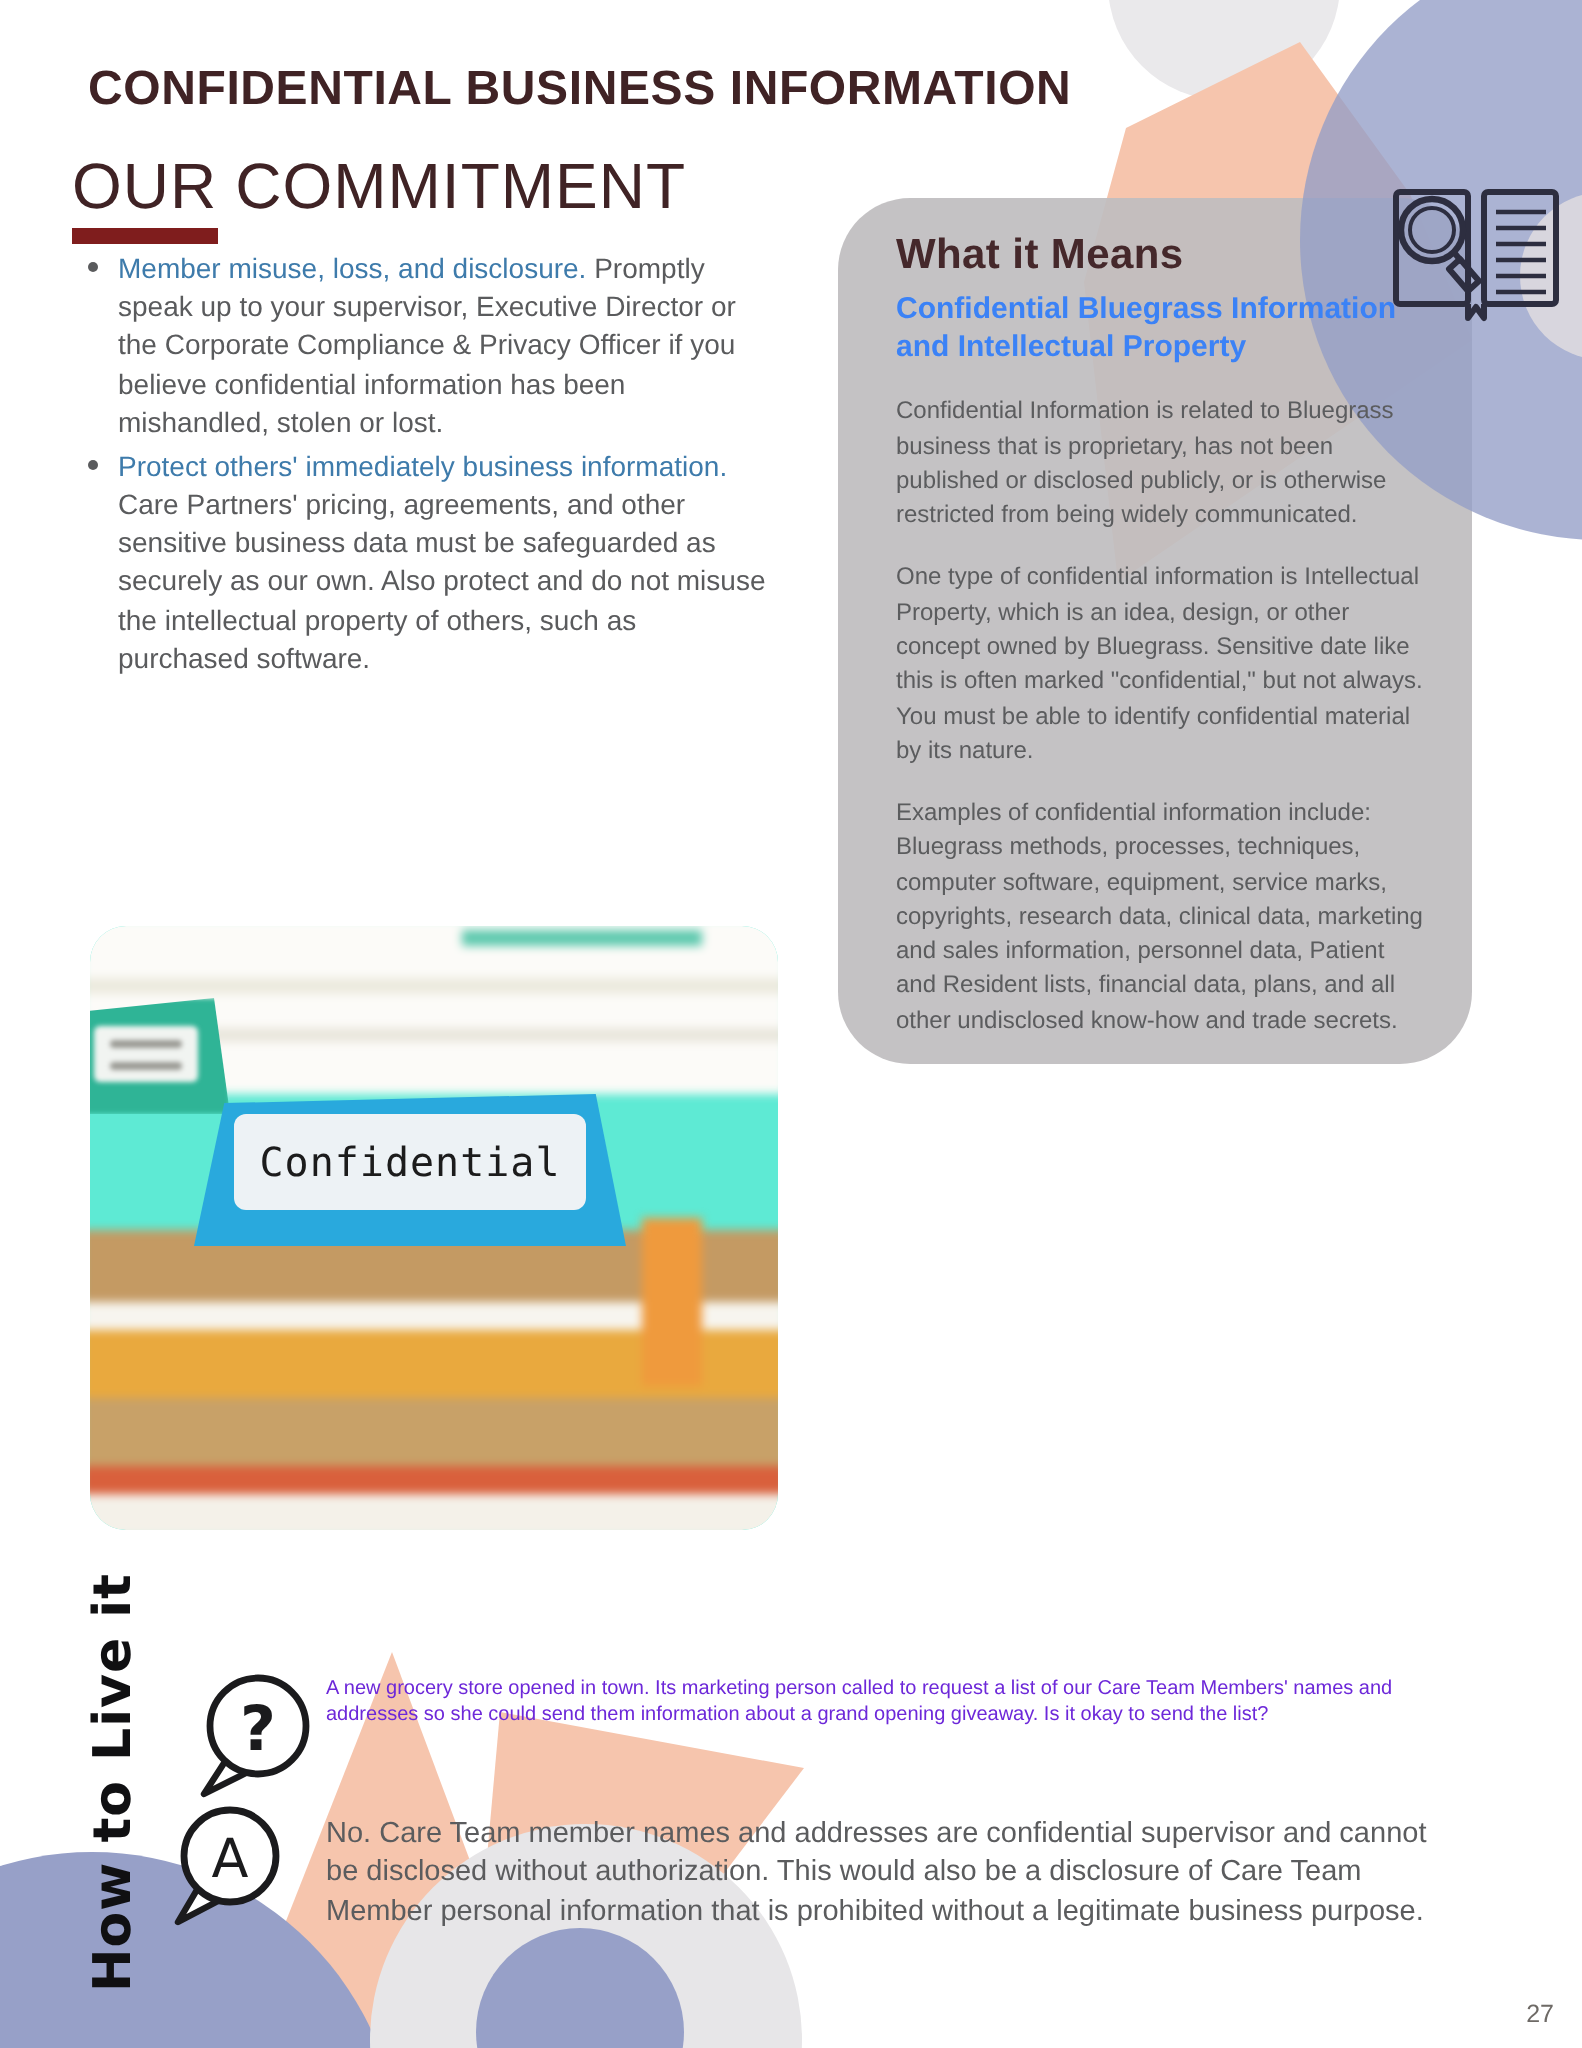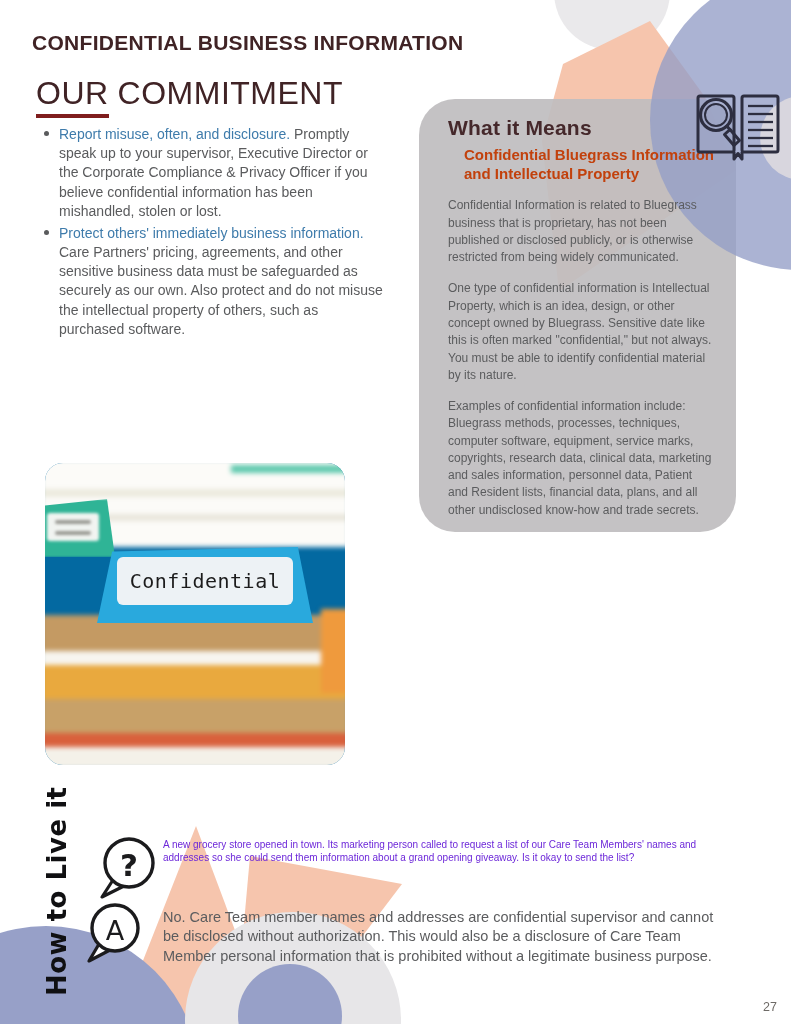--- a/index.html
+++ b/index.html
@@ -21,40 +21,40 @@
   }
   .circle-bump{
     position:absolute;left:760px;top:96px;width:84px;height:84px;border-radius:50%;
     background:#d8d6de;z-index:2;
   }
   .panel-content{
     position:absolute;left:419px;top:99px;width:317px;box-sizing:border-box;
     padding:17px 24px 0 29px;z-index:3;
   }
   .panel-heading{font-size:21px;font-weight:700;color:#45282b;letter-spacing:.2px;margin:0;}
-  .panel-subheading{font-size:15px;font-weight:700;color:#c2410c;line-height:1.28;margin:5px 0 0 16px;width:268px;}
+  .panel-subheading{font-size:15px;font-weight:700;color:#3b82f6;line-height:1.28;margin:5px 0 0 0;width:268px;}
   .panel-p{font-size:12px;line-height:1.44;color:#5b5c5e;margin:14px 0 0 0;}
   .book-icon{position:absolute;left:693px;top:91px;z-index:4;}
   
-  .eyebrow{position:absolute;left:32px;top:31px;font-size:21px;font-weight:700;
+  .eyebrow{position:absolute;left:44px;top:31px;font-size:24px;font-weight:700;
     letter-spacing:.3px;color:#402325;z-index:3;}
   .main-title{position:absolute;left:36px;top:54px;font-size:32px;font-weight:400;
     letter-spacing:.5px;color:#402325;z-index:3;}
-  .main-title .u{display:inline-block;border-bottom:4px solid #7f1d1d;padding-bottom:2px;margin-right:9px;}
+  .main-title .u{display:inline-block;border-bottom:8px solid #7f1d1d;padding-bottom:2px;margin-right:9px;}
   
   .bullets{position:absolute;left:38px;top:125px;width:346px;z-index:3;
     list-style:none;margin:0;padding:0;}
   .bullets li{position:relative;padding-left:21px;font-size:14px;line-height:1.37;
     color:#5a5b5d;margin-bottom:3px;}
   .bullets li .dot{position:absolute;left:6px;top:6px;width:5px;height:5px;border-radius:50%;
     background:#5a5b5d;}
   .lead{color:#3e7bab;}
   
-  .photo{position:absolute;left:45px;top:463px;width:300px;height:302px;border-radius:18px;
-    overflow:hidden;z-index:3;background:#0369a1;}
+  .photo{position:absolute;left:45px;top:463px;width:344px;height:302px;border-radius:18px;
+    overflow:hidden;z-index:3;background:#5eead4;}
   .photo .blurwrap{position:absolute;inset:-4px;filter:blur(2.5px);}
   .photo .band{position:absolute;left:0;width:100%;}
   .tab-blue{position:absolute;left:52px;top:84px;width:216px;height:76px;background:#29a9dd;
     clip-path:polygon(0 100%,7% 6%,93% 0,100% 100%);z-index:2;}
   .tab-blue-label{position:absolute;left:72px;top:94px;width:176px;height:48px;background:#edf2f5;
     border-radius:6px;display:flex;align-items:center;justify-content:center;z-index:3;
     font-family:"DejaVu Sans Mono", monospace;font-size:20px;letter-spacing:.5px;color:#1c1c1c;}
   .tab-green{position:absolute;left:-10px;top:36px;width:80px;height:58px;background:#2fb496;
     clip-path:polygon(0 100%,6% 12%,90% 0,100% 100%);z-index:1;filter:blur(1.2px);}
   .tab-green-label{position:absolute;left:2px;top:50px;width:52px;height:28px;background:#f1f4f1;
@@ -114,21 +114,21 @@
     <circle cx="23" cy="24" r="11" stroke-width="2"></circle>
     <path d="M33 34 L38 40"></path>
     <polygon points="37,38.5 46.5,49.5 41,54.5 31.5,43.5" stroke-width="3"></polygon>
   </g>
 </svg>
 
 <div class="eyebrow">CONFIDENTIAL BUSINESS INFORMATION</div>
 <h1 class="main-title"><span class="u">OUR</span><span>COMMITMENT</span></h1>
 
 <ul class="bullets">
-  <li><span class="dot"></span><span class="lead">Report misuse, often, and disclosure.</span><span> Promptly speak up to your supervisor, Executive Director or the Corporate Compliance &amp; Privacy Officer if you believe confidential information has been mishandled, stolen or lost.</span></li>
+  <li><span class="dot"></span><span class="lead">Member misuse, loss, and disclosure.</span><span> Promptly speak up to your supervisor, Executive Director or the Corporate Compliance &amp; Privacy Officer if you believe confidential information has been mishandled, stolen or lost.</span></li>
   <li><span class="dot"></span><span class="lead">Protect others' immediately business information.</span><span> Care Partners' pricing, agreements, and other sensitive business data must be safeguarded as securely as our own. Also protect and do not misuse the intellectual property of others, such as purchased software.</span></li>
 </ul>
 
 <figure class="photo" style="margin:0;">
   <div class="blurwrap">
     <div class="band" style="top:0;height:88px;background:#fcfbf8;"></div>
     <div class="band" style="top:6px;height:8px;left:190px;width:120px;background:#5ec9ae;"></div>
     <div class="band" style="top:30px;height:8px;background:#eceade;"></div>
     <div class="band" style="top:55px;height:7px;background:#e9e6dc;"></div>
     <div class="band" style="top:156px;height:36px;background:#c49a63;"></div>

